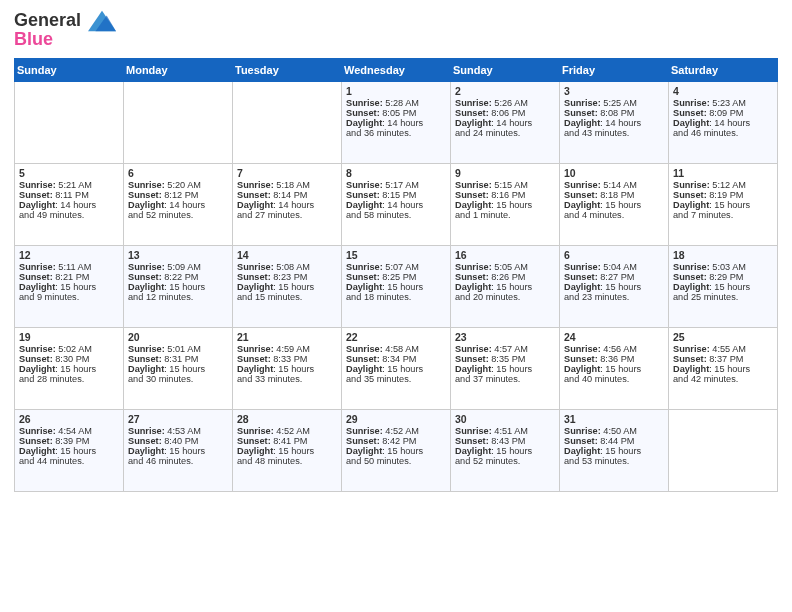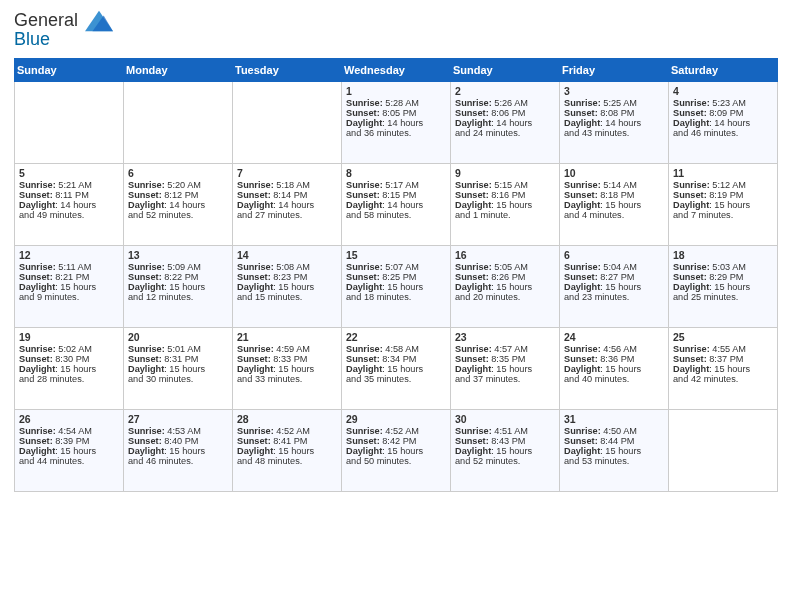--- a/index.html
+++ b/index.html
@@ -82,29 +82,29 @@
     }
   </style>
 </head>
 <body>
 <div class="page">
 
   <div class="header">
     <div class="logo">
       <div>
         <div style="display:flex;align-items:center;">
-          <div style="font-size:18px;font-weight:normal;color:#333;line-height:1.15;">
+          <div style="font-size:18px;font-weight:bold;color:#333;line-height:1.15;">
             <span style="color:#333;">General</span>
             <svg class="logo-icon" viewBox="0 0 30 22" fill="none" xmlns="http://www.w3.org/2000/svg" style="display:inline-block;vertical-align:middle;margin-left:2px;">
               <polygon points="0,22 15,0 30,22" fill="#1a7fca" opacity="0.85"></polygon>
               <polygon points="8,22 20,5 30,22" fill="#1565c0" opacity="0.7"></polygon>
             </svg>
           </div>
         </div>
-        <div style="font-size:18px;font-weight:normal;color:#0369a1;line-height:1.1;margin-top:-2px;">Blue</div>
+        <div style="font-size:18px;font-weight:bold;color:#ec4899;line-height:1.1;margin-top:-2px;">Blue</div>
       </div>
     </div>
     <div class="title-block">
       <div class="month-year"></div>
       <div class="location"></div>
     </div>
   </div>
 
   <table>
     <thead>

